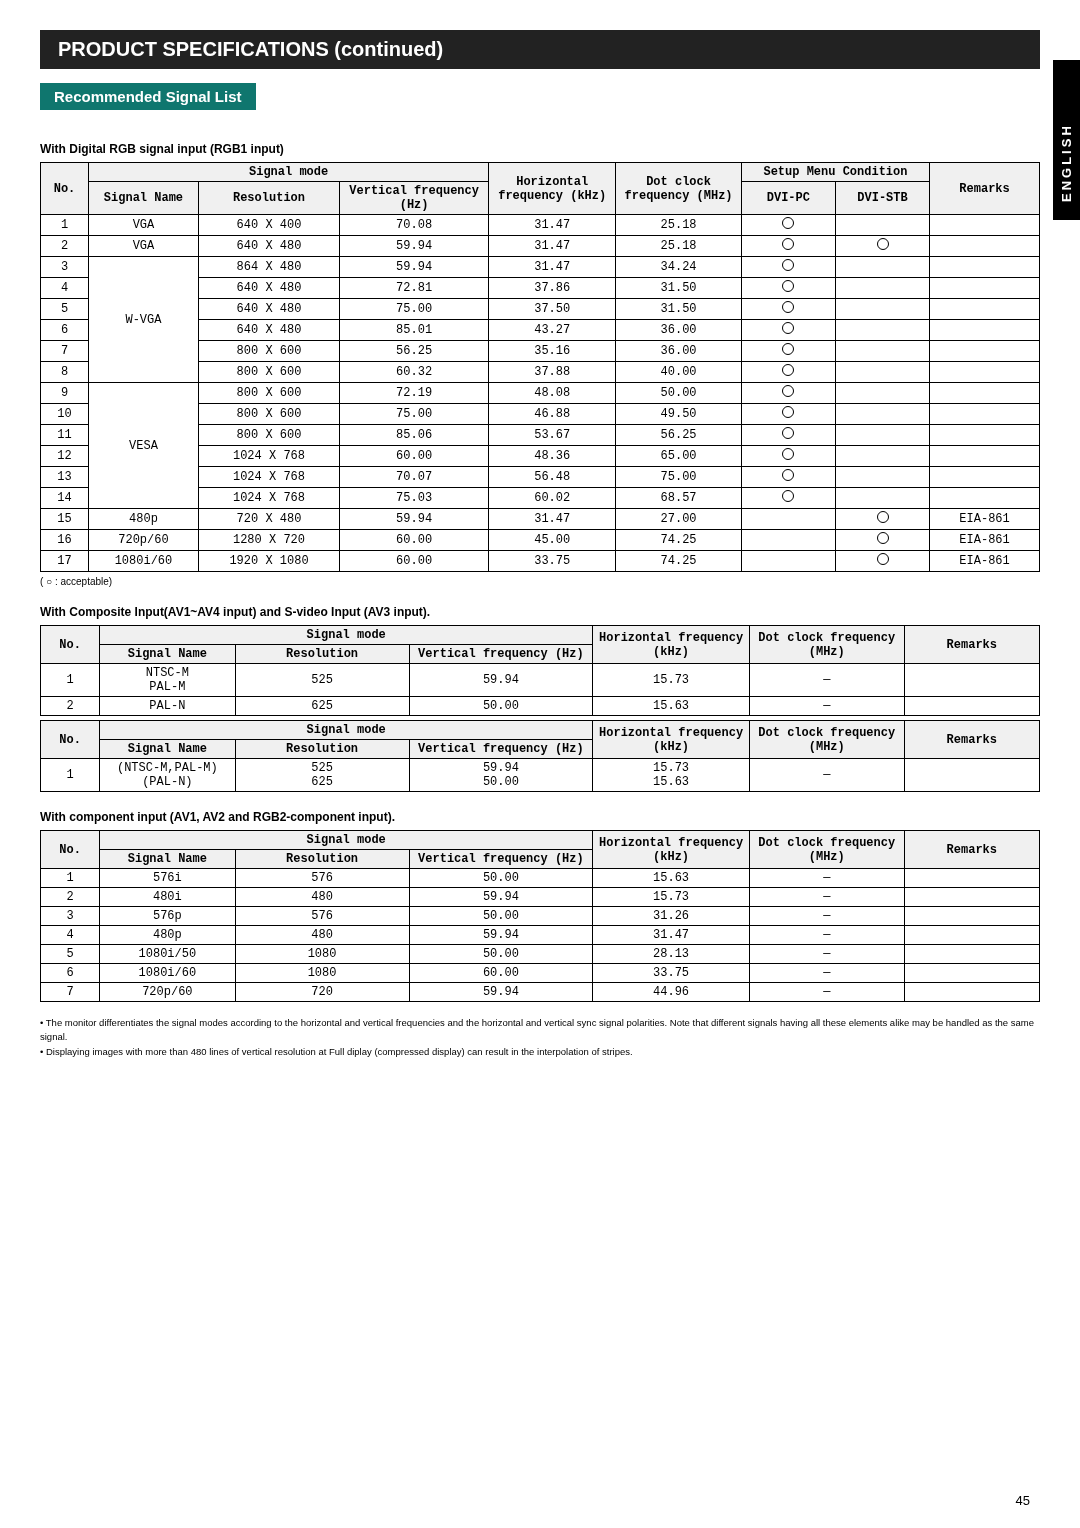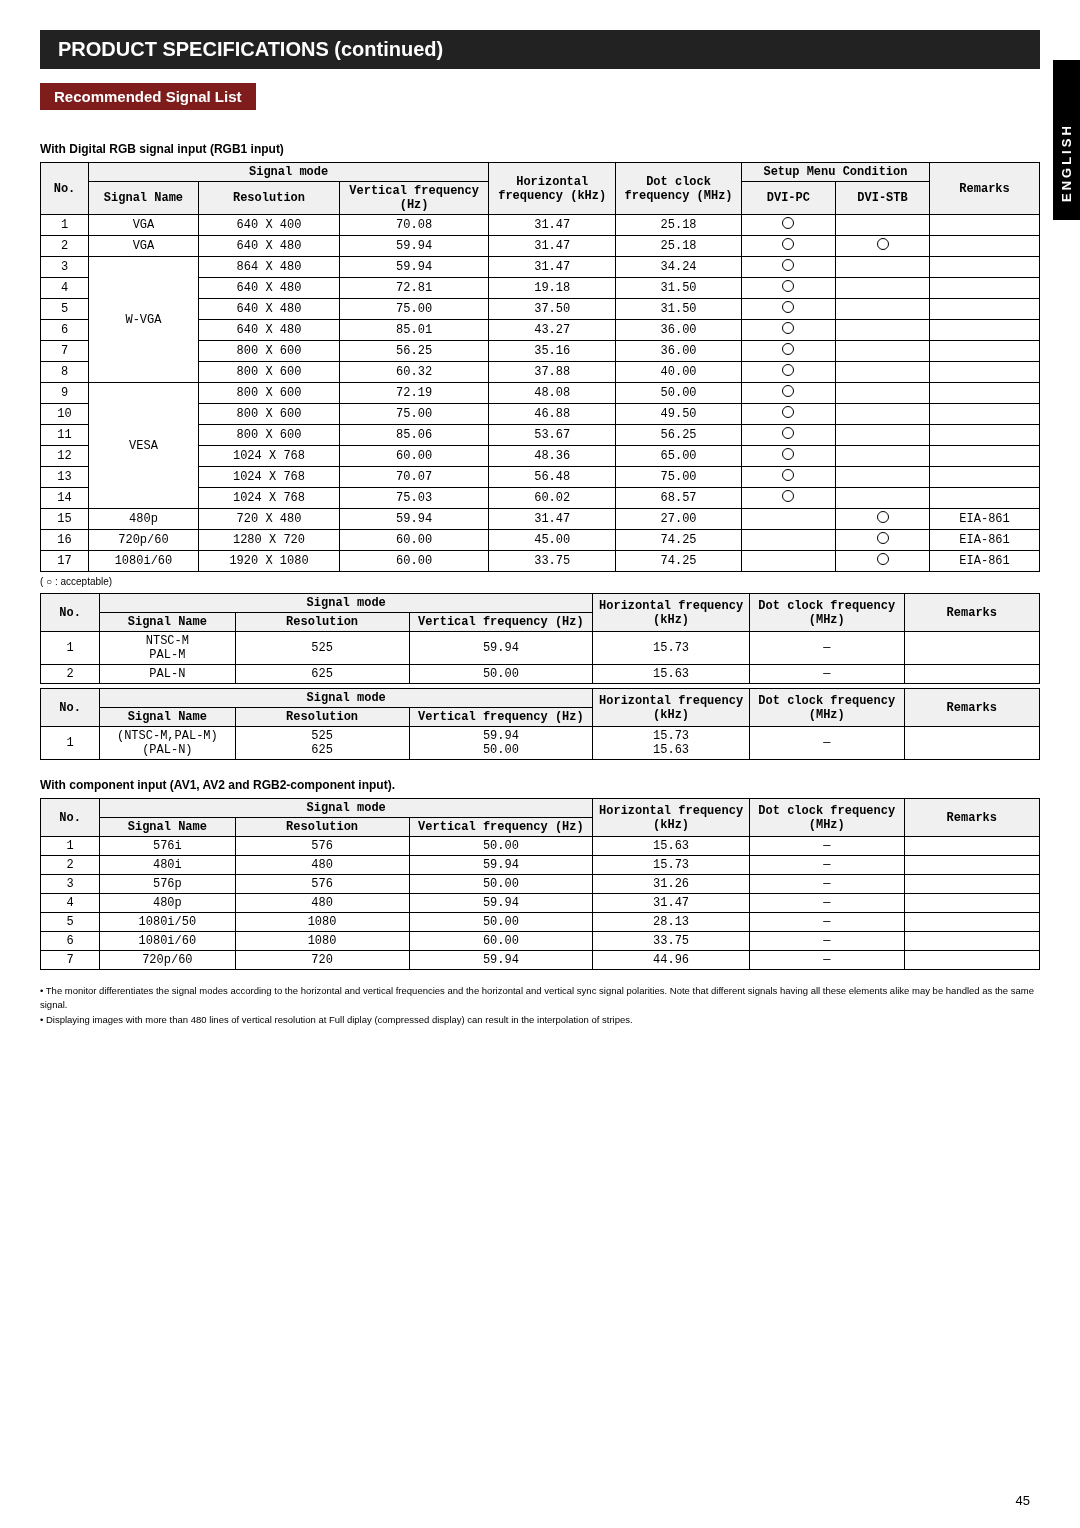--- a/index.html
+++ b/index.html
@@ -17,21 +17,21 @@
       background: #222;
       color: #fff;
       font-size: 20px;
       font-weight: bold;
       padding: 8px 18px;
       margin-bottom: 14px;
       display: inline-block;
       width: 100%;
     }
     .section-title {
-      background: #7f1d1d;
+      background: #0f766e;
       color: #fff;
       font-size: 15px;
       font-weight: bold;
       padding: 5px 14px;
       margin-bottom: 14px;
       display: inline-block;
       width: auto;
     }
     .subsection-title {
       font-size: 12px;
@@ -158,21 +158,21 @@
           <td>31.47</td>
           <td>34.24</td>
           <td><span class="circle"></span></td>
           <td></td>
           <td></td>
         </tr>
         <tr>
           <td>4</td>
           <td>640 X 480</td>
           <td>72.81</td>
-          <td>19.18</td>
+          <td>37.86</td>
           <td>31.50</td>
           <td><span class="circle"></span></td>
           <td></td>
           <td></td>
         </tr>
         <tr>
           <td>5</td>
           <td>640 X 480</td>
           <td>75.00</td>
           <td>37.50</td>
@@ -305,20 +305,21 @@
           <td><span class="circle"></span></td>
           <td>EIA-861</td>
         </tr>
       </tbody>
   </table>
   <div class="acceptable-note">( ○ : acceptable)</div>
 </div>
 
 
 <div>
+  <div class="subsection-title">With Composite Input(AV1~AV4 input) and S-video Input (AV3 input).</div>
   <table>
     <thead>
       <tr>
         <th rowspan="2" class="no-col">No.</th>
         <th colspan="3">Signal mode</th>
         <th rowspan="2" class="horiz-freq-col">Horizontal frequency (kHz)</th>
         <th rowspan="2" class="dot-clock-col">Dot clock frequency (MHz)</th>
         <th rowspan="2" class="remarks-col">Remarks</th>
       </tr>
       <tr>

